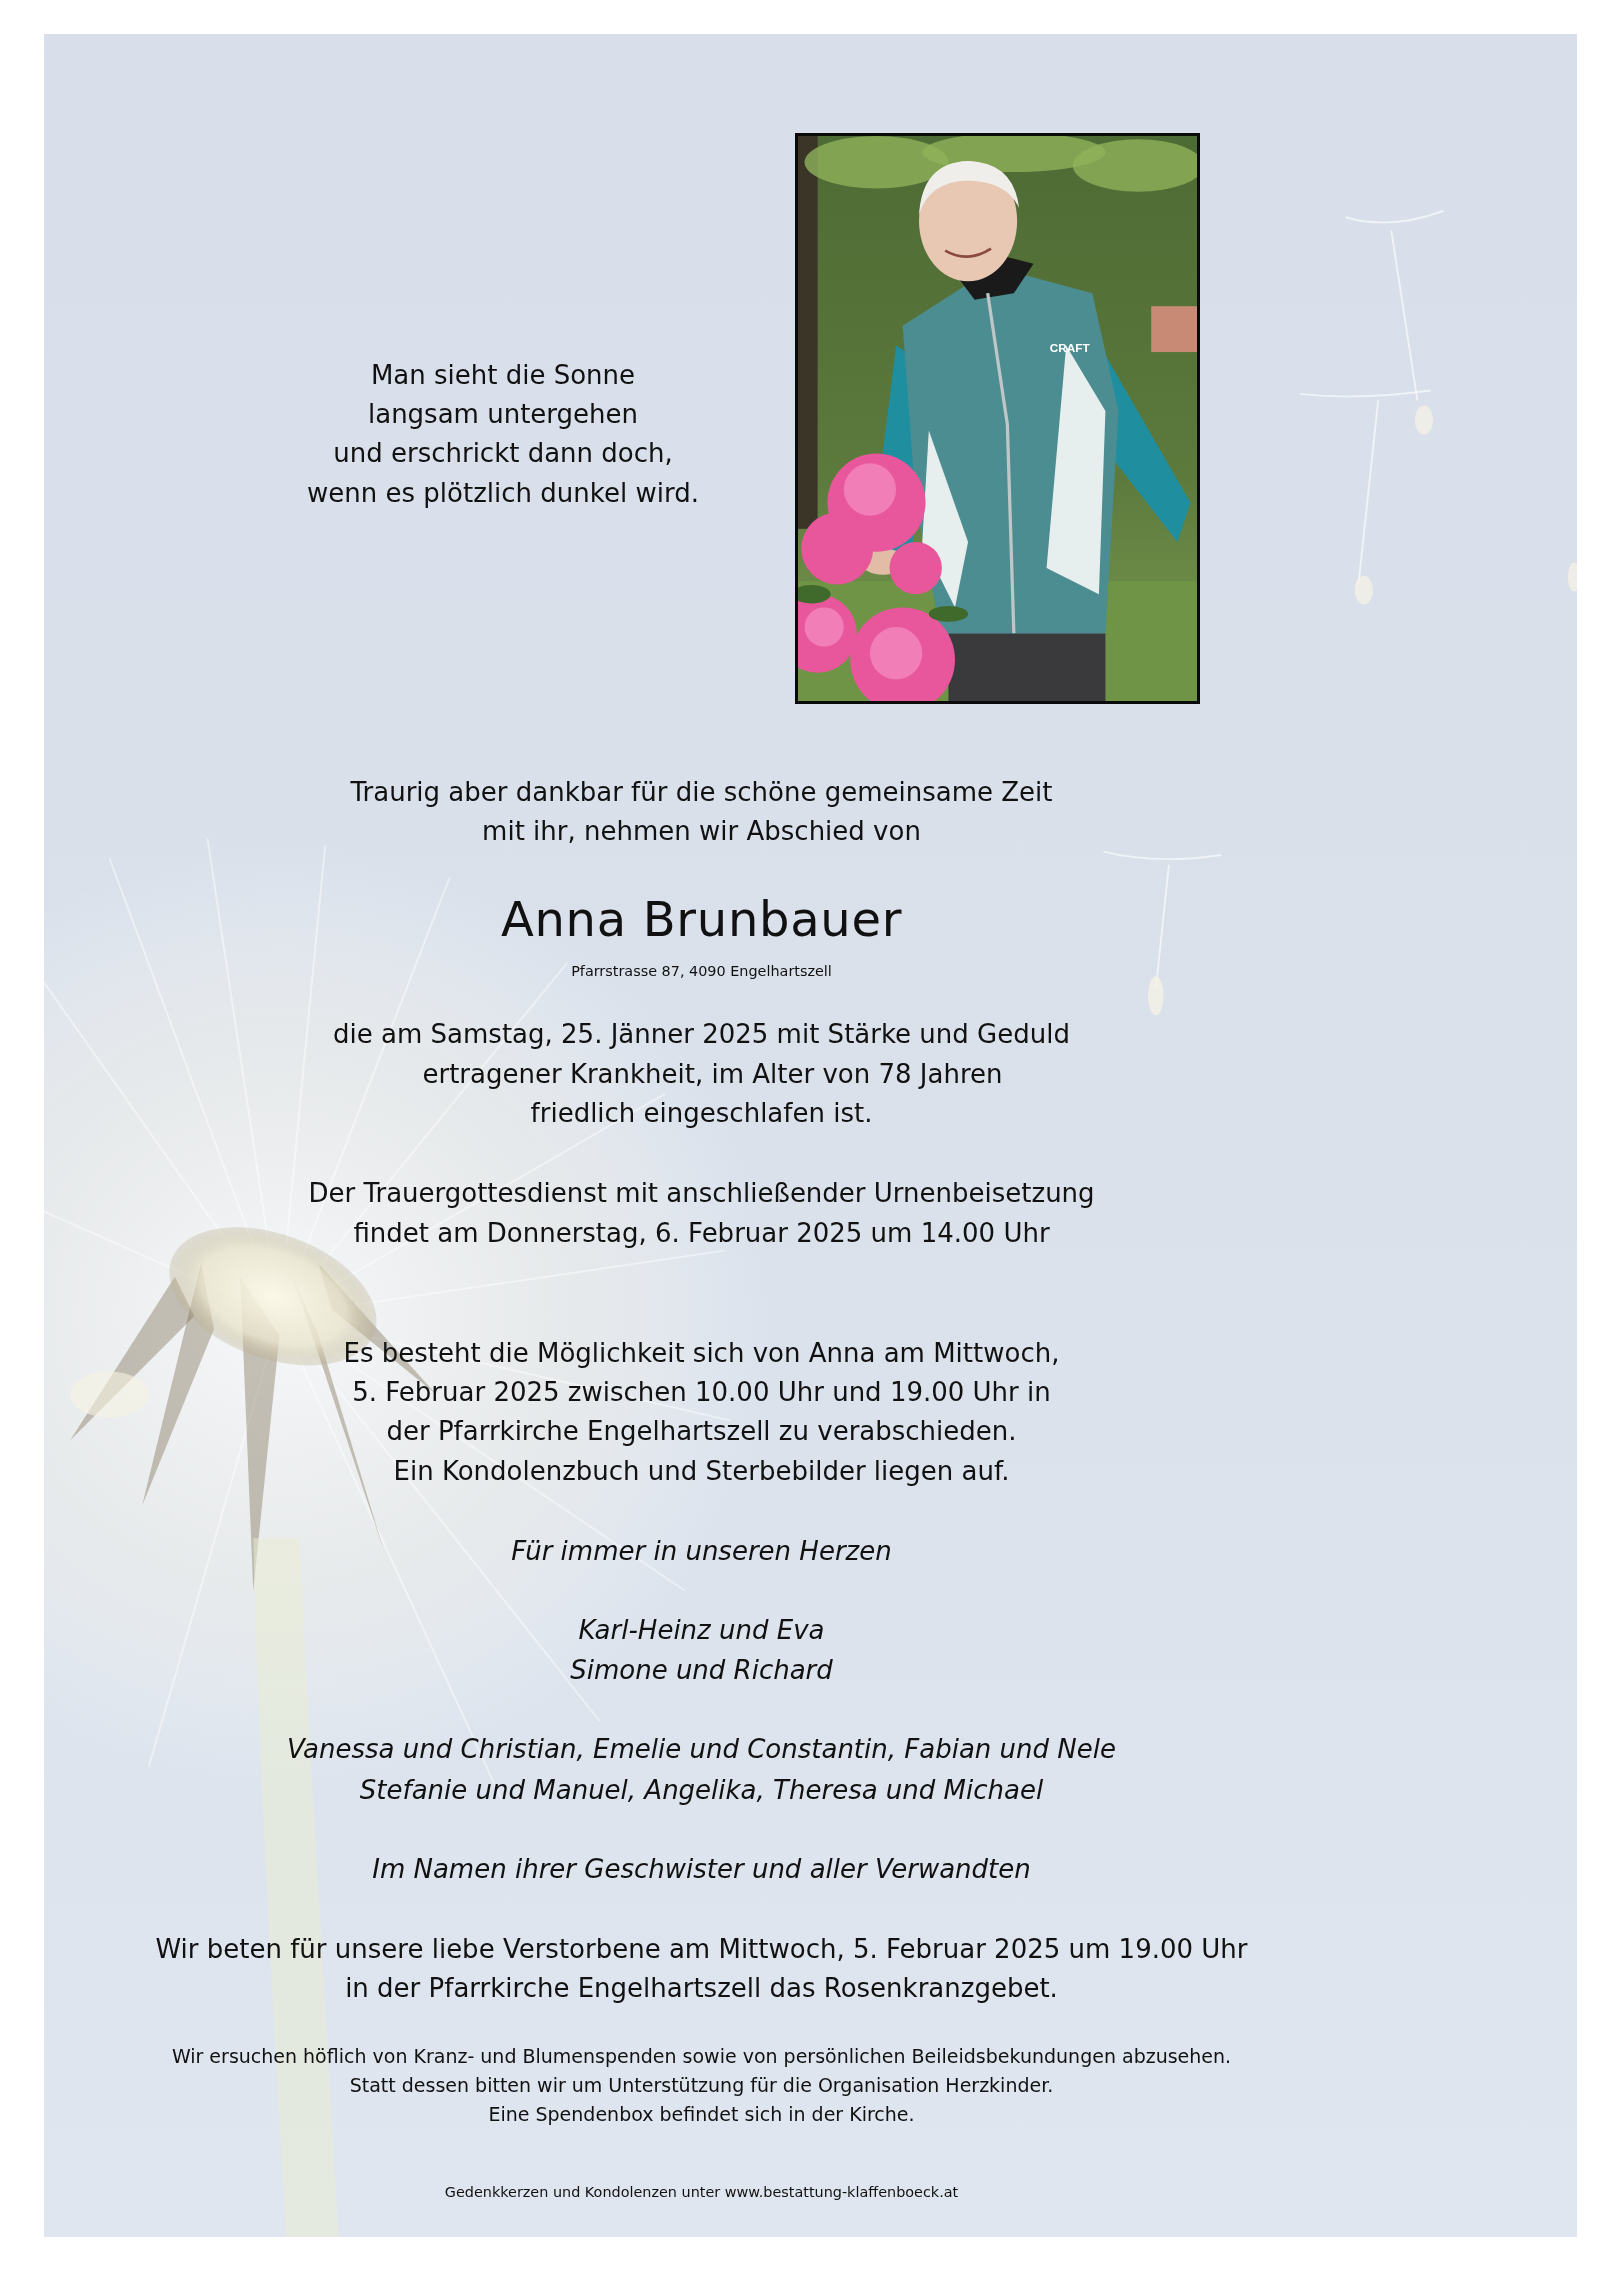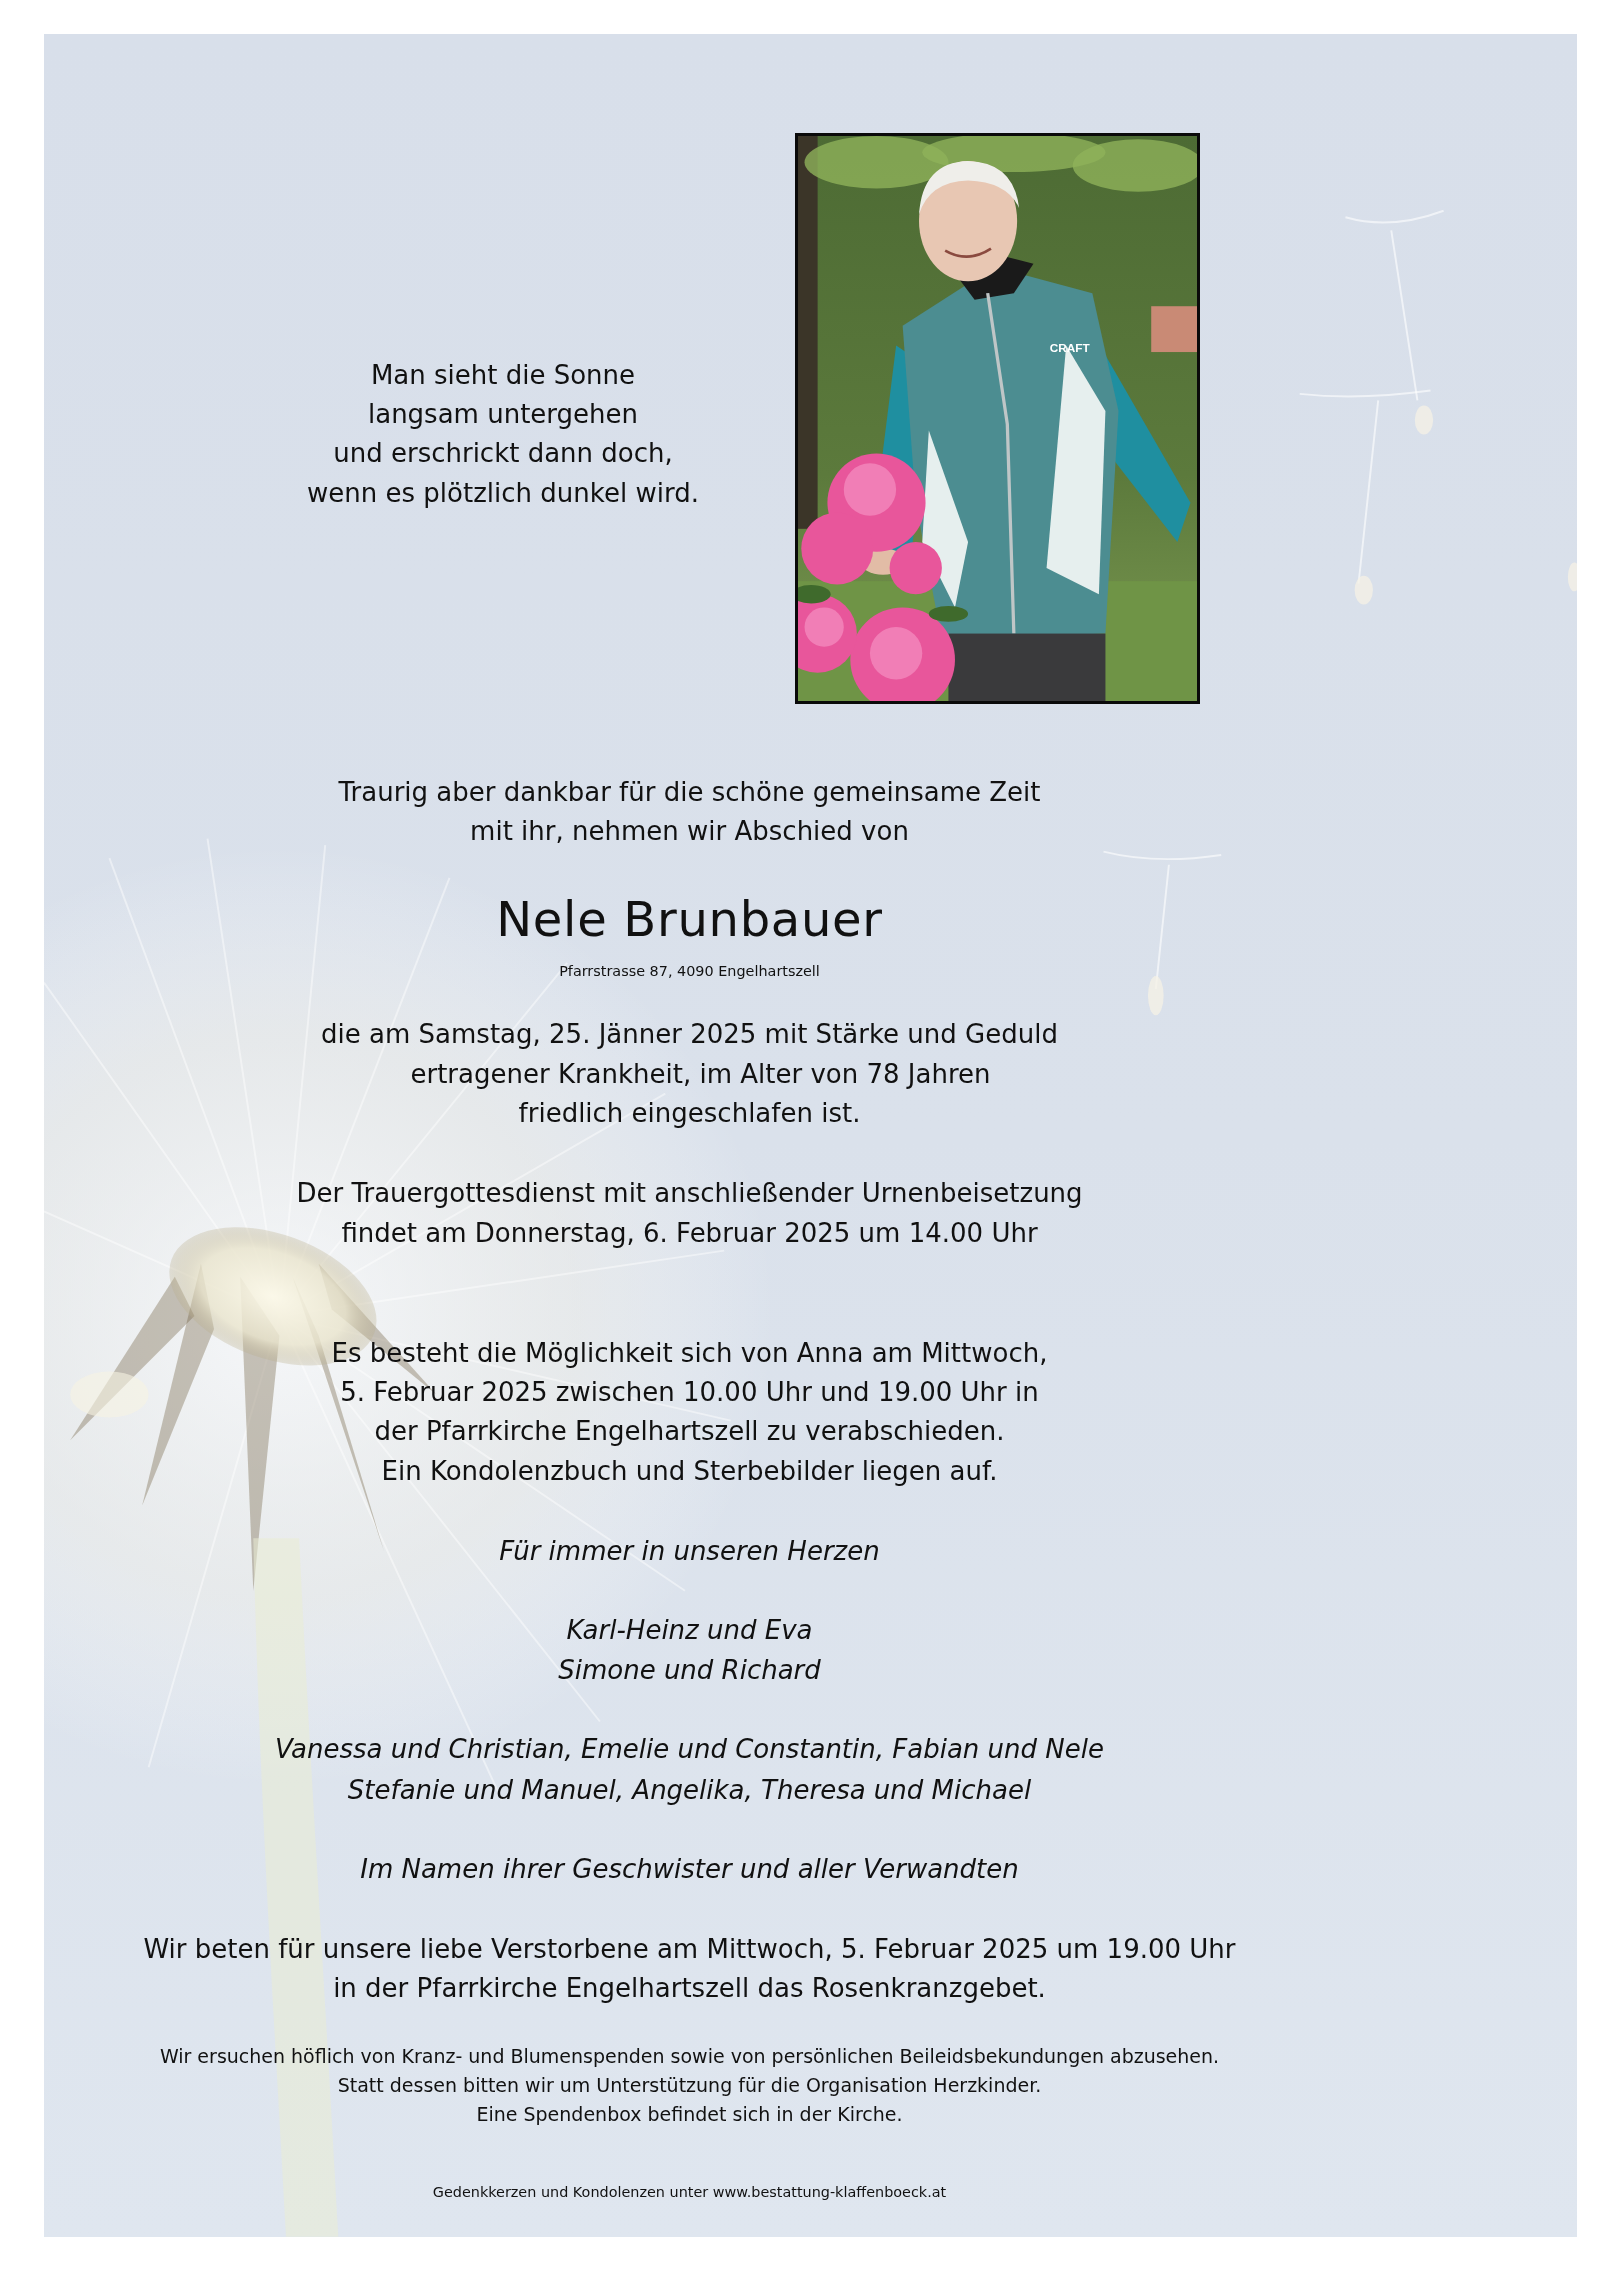--- a/index.html
+++ b/index.html
@@ -13,21 +13,21 @@
     overflow: hidden;
   }
   
   .dandelion { position: absolute; left: 0; top: 0; width: 1533px; height: 2203px; pointer-events: none; }
   .photo-frame {
     position: absolute; left: 751px; top: 99px; width: 399px; height: 565px;
     border: 3.9px solid #0a0a0a; background: #4a6a3a; overflow: hidden;
   }
   .photo-frame svg { display: block; width: 100%; height: 100%; }
   .line {
-    position: absolute; left: 0; width: 1291px; text-align: center; white-space: nowrap;
+    position: absolute; left: 12px; width: 1291px; text-align: center; white-space: nowrap;
     letter-spacing: 0px;
   }
   .poem { left: 0; width: 918px; font-size: 26px; line-height: 39px; }
   .body-text { font-size: 26px; line-height: 39px; }
   .italic { font-style: oblique; }
   .name { font-size: 48px; line-height: 59px; font-weight: normal; letter-spacing: 0.7px; }
   .addr { font-size: 14.4px; line-height: 19.6px; }
   .small { font-size: 19px; line-height: 29px; }
   .footer { font-size: 14.4px; line-height: 19.6px; }
 </style>
@@ -162,21 +162,21 @@
       <g fill="#3f6a2c">
         <ellipse cx="20" cy="700" rx="30" ry="14"></ellipse>
         <ellipse cx="230" cy="730" rx="30" ry="12"></ellipse>
       </g>
     </svg>
   </div>
 
   <div class="line body-text" style="top:739px;">Traurig aber dankbar für die schöne gemeinsame Zeit</div>
   <div class="line body-text" style="top:778px;">mit ihr, nehmen wir Abschied von</div>
 
-  <div class="line name" style="top:856px;">Nele Brunbauer</div>
+  <div class="line name" style="top:856px;">Anna Brunbauer</div>
   <div class="line addr" style="top:928px;">Pfarrstrasse 87, 4090 Engelhartszell</div>
 
   <div class="line body-text" style="top:981px;">die am Samstag, 25. Jänner 2025 mit Stärke und Geduld</div>
   <div class="line body-text" style="top:1021px;padding-left:11px;">ertragener Krankheit, im Alter von 78 Jahren</div>
   <div class="line body-text" style="top:1060px;">friedlich eingeschlafen ist.</div>
 
   <div class="line body-text" style="top:1140px;">Der Trauergottesdienst mit anschließender Urnenbeisetzung</div>
   <div class="line body-text" style="top:1180px;">findet am Donnerstag, 6. Februar 2025 um 14.00 Uhr</div>
 
   <div class="line body-text" style="top:1300px;">Es besteht die Möglichkeit sich von Anna am Mittwoch,</div>

